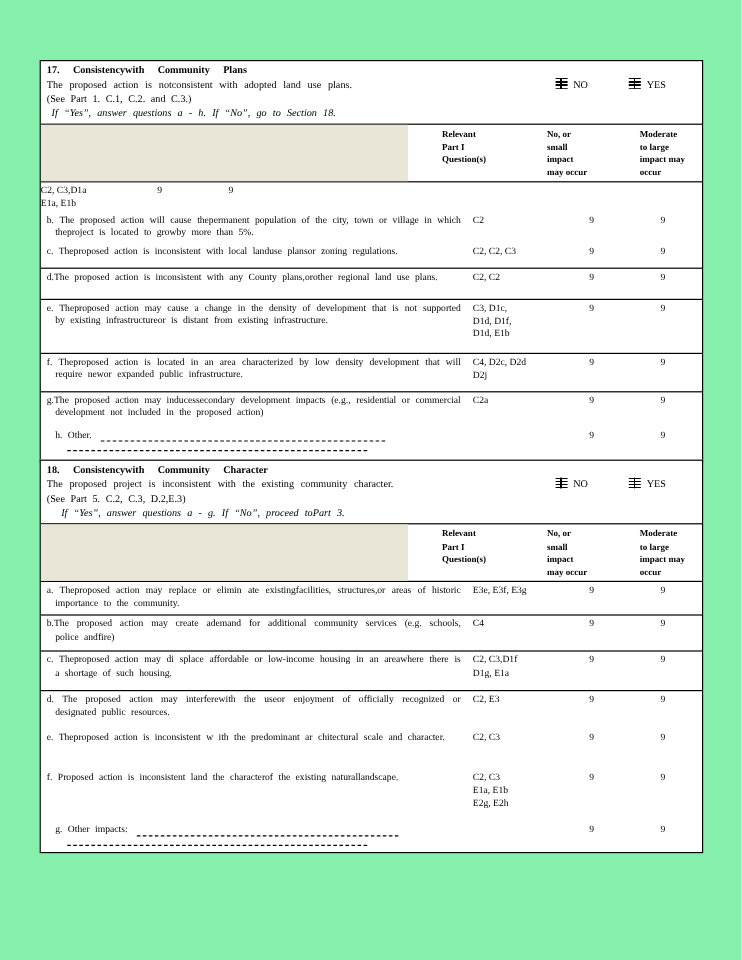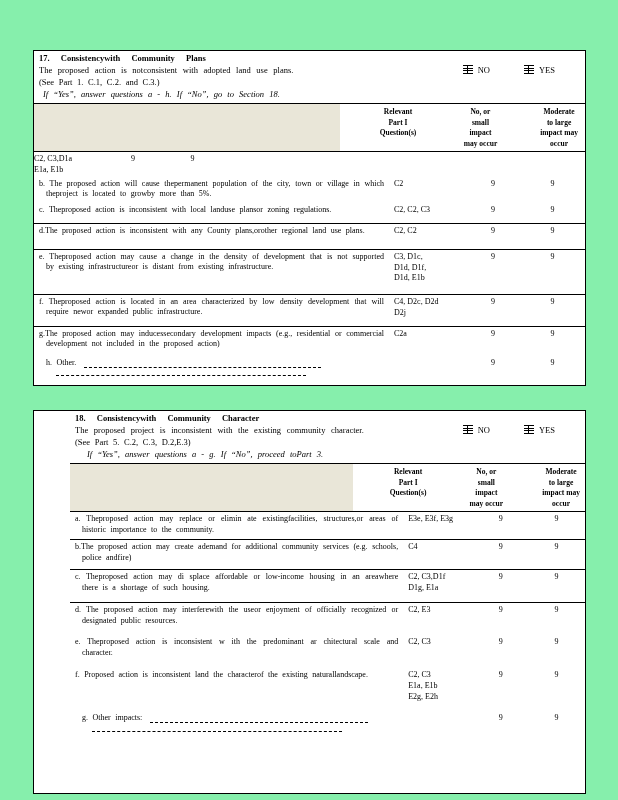--- a/index.html
+++ b/index.html
@@ -1,52 +1,52 @@
 <!DOCTYPE html>
 <html><head>
 <meta charset="utf-8">
 <style>
   html,body{margin:0;padding:0;background:#ffffff;}
   body{width:618px;height:800px;font-family:"Liberation Serif", serif;color:#000;}
   .page{position:relative;width:618px;height:800px;background:#86efac;overflow:hidden;}
 
   .ftable{position:absolute;left:33px;width:553px;border:1px solid #000;box-sizing:border-box;background:#fff;overflow:hidden;}
   .sec17{top:50px;height:336px;}
-  .sec18{top:410px;height:384px;padding-left:36px;}
+  .sec18{top:383px;height:328px;}
 
   .sec-head{padding:2px 4px 0 5px;}
   .sec-title{font-weight:bold;font-size:8.5px;word-spacing:9px;line-height:1.35;}
   .stmt-row{display:flex;align-items:center;font-size:8.5px;word-spacing:3.5px;line-height:1.35;margin-top:1px;}
   .stmt{flex:0 1 auto;}
   .choices{margin-left:auto;display:flex;gap:34px;padding-right:26px;flex:0 0 auto;}
   .choice{display:flex;align-items:flex-start;gap:5px;word-spacing:normal;}
   .cbx{display:inline-block;width:10px;height:9px;
        background:
         linear-gradient(90deg, rgba(0,0,0,0) 0 4px, #000 4px 5px, rgba(0,0,0,0) 5px),
         repeating-linear-gradient(0deg,#000 0,#000 1px, rgba(0,0,0,0) 1px, rgba(0,0,0,0) 2.6px);}
   .see{font-size:8.5px;word-spacing:2.5px;line-height:1.35;}
   .instr{font-style:italic;font-size:8.5px;word-spacing:3px;line-height:1.4;margin:1px 0 2px 4px;}
   .sec18 .instr{margin-left:12px;}
 
   .colhead{display:flex;border-top:1px solid #000;border-bottom:1px solid #000;box-sizing:border-box;}
   .qhead{width:360px;background:#e9e6d8;box-sizing:border-box;}
-  .hcell{font-weight:bold;font-size:7.5px;text-align:center;white-space:pre-line;line-height:1.4;padding:3px 0 2px;box-sizing:border-box;margin-left:28px;}
+  .hcell{font-weight:bold;font-size:7.5px;white-space:pre-line;line-height:1.4;padding:3px 0 2px;box-sizing:border-box;margin-left:28px;}
   .relcol{width:70px;} .smcol{width:58px;} .lgcol{width:61px;}
 
   .rgroup{border-top:1px solid #000;}
   .rgroup.first{border-top:none;}
   .frow{display:flex;font-size:8px;box-sizing:border-box;}
   .qtext{width:360px;box-sizing:border-box;padding:2px 10px 1px 12px;text-indent:-7px;
          text-align:justify;word-spacing:2.5px;line-height:1.32;}
   .codes{width:70px;box-sizing:border-box;padding:2px 0 1px;white-space:pre-line;line-height:1.35;}
   .mark{width:58px;text-align:center;padding-top:2px;box-sizing:border-box;}
   .mark.m2{width:61px;}
 
   .other-row{text-align:left;text-indent:0;display:block;}
-  .other-line{display:flex;align-items:flex-start;}
+  .other-line{display:flex;align-items:center;}
   .dash{border-bottom:1px dashed #000;height:9px;}
   .dash-inline{flex:0 0 auto;width:237px;margin-left:8px;}
   .dash-second{width:250px;height:1px;margin:6px 0 3px 10px;border-bottom:1px dashed #000;}
 
   .footer{position:absolute;top:731px;left:0;width:618px;text-align:center;font-size:8.5px;word-spacing:6px;}
 </style>
 </head>
 <body>
 
 <div class="page">

